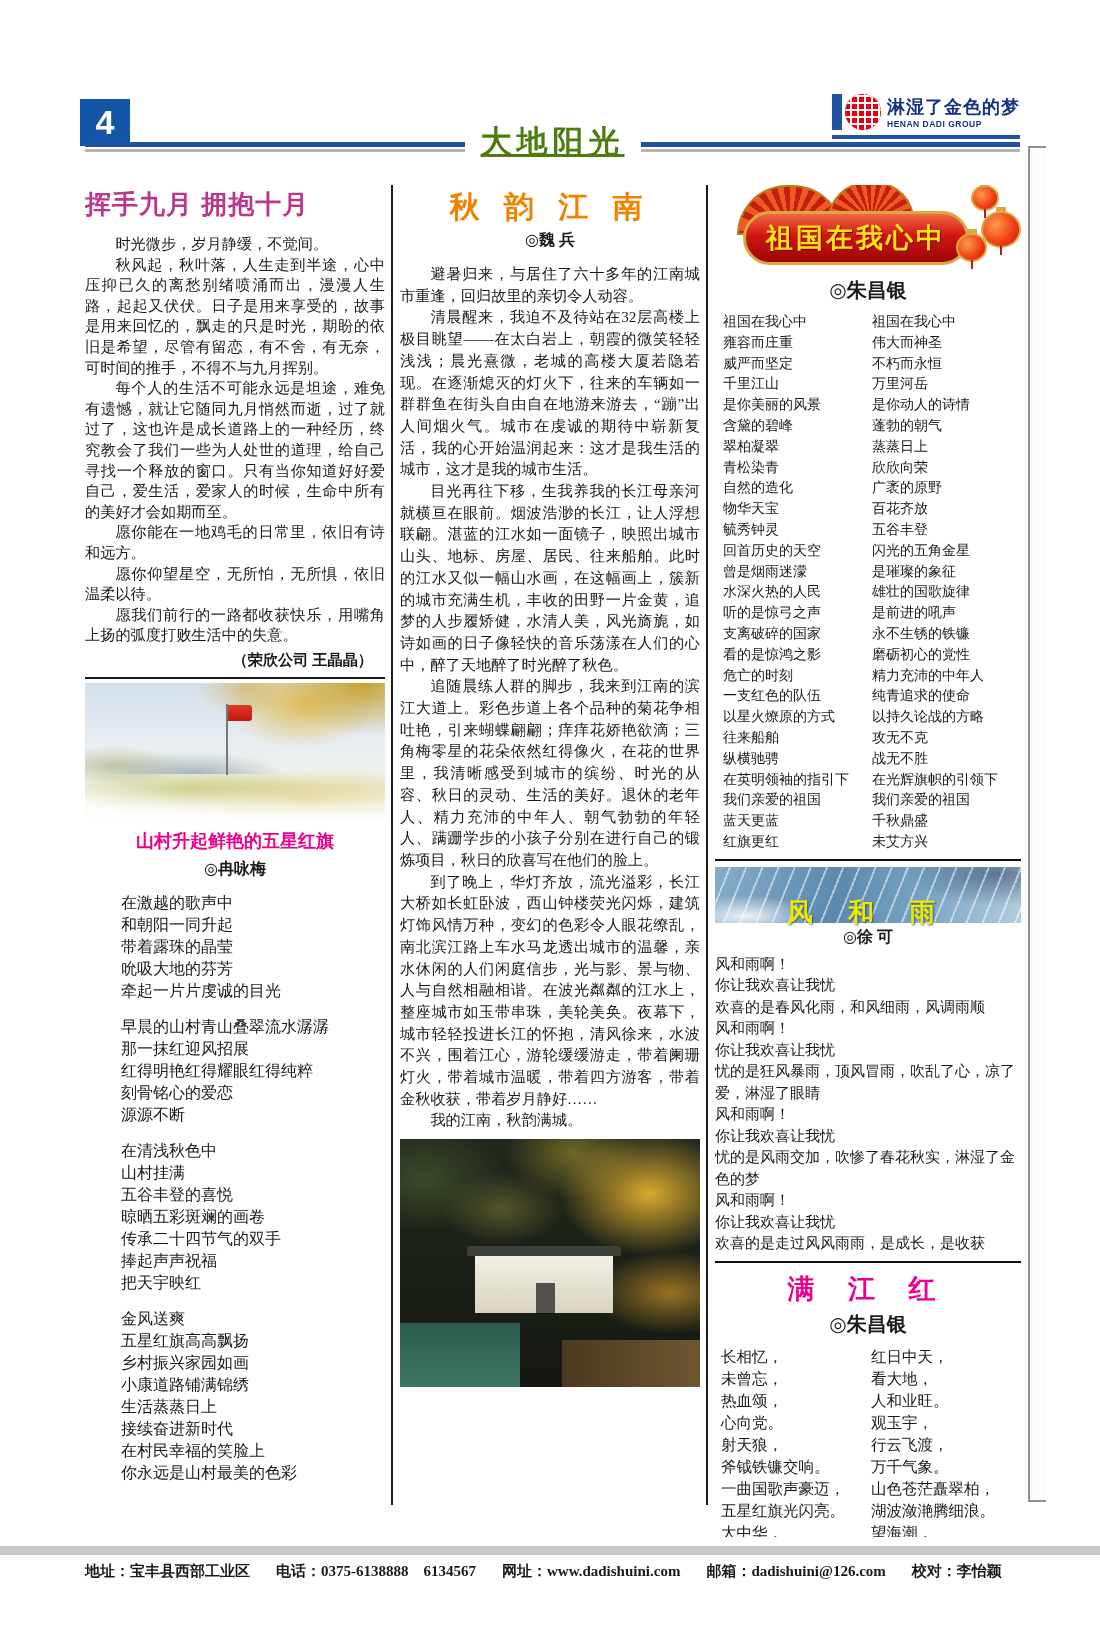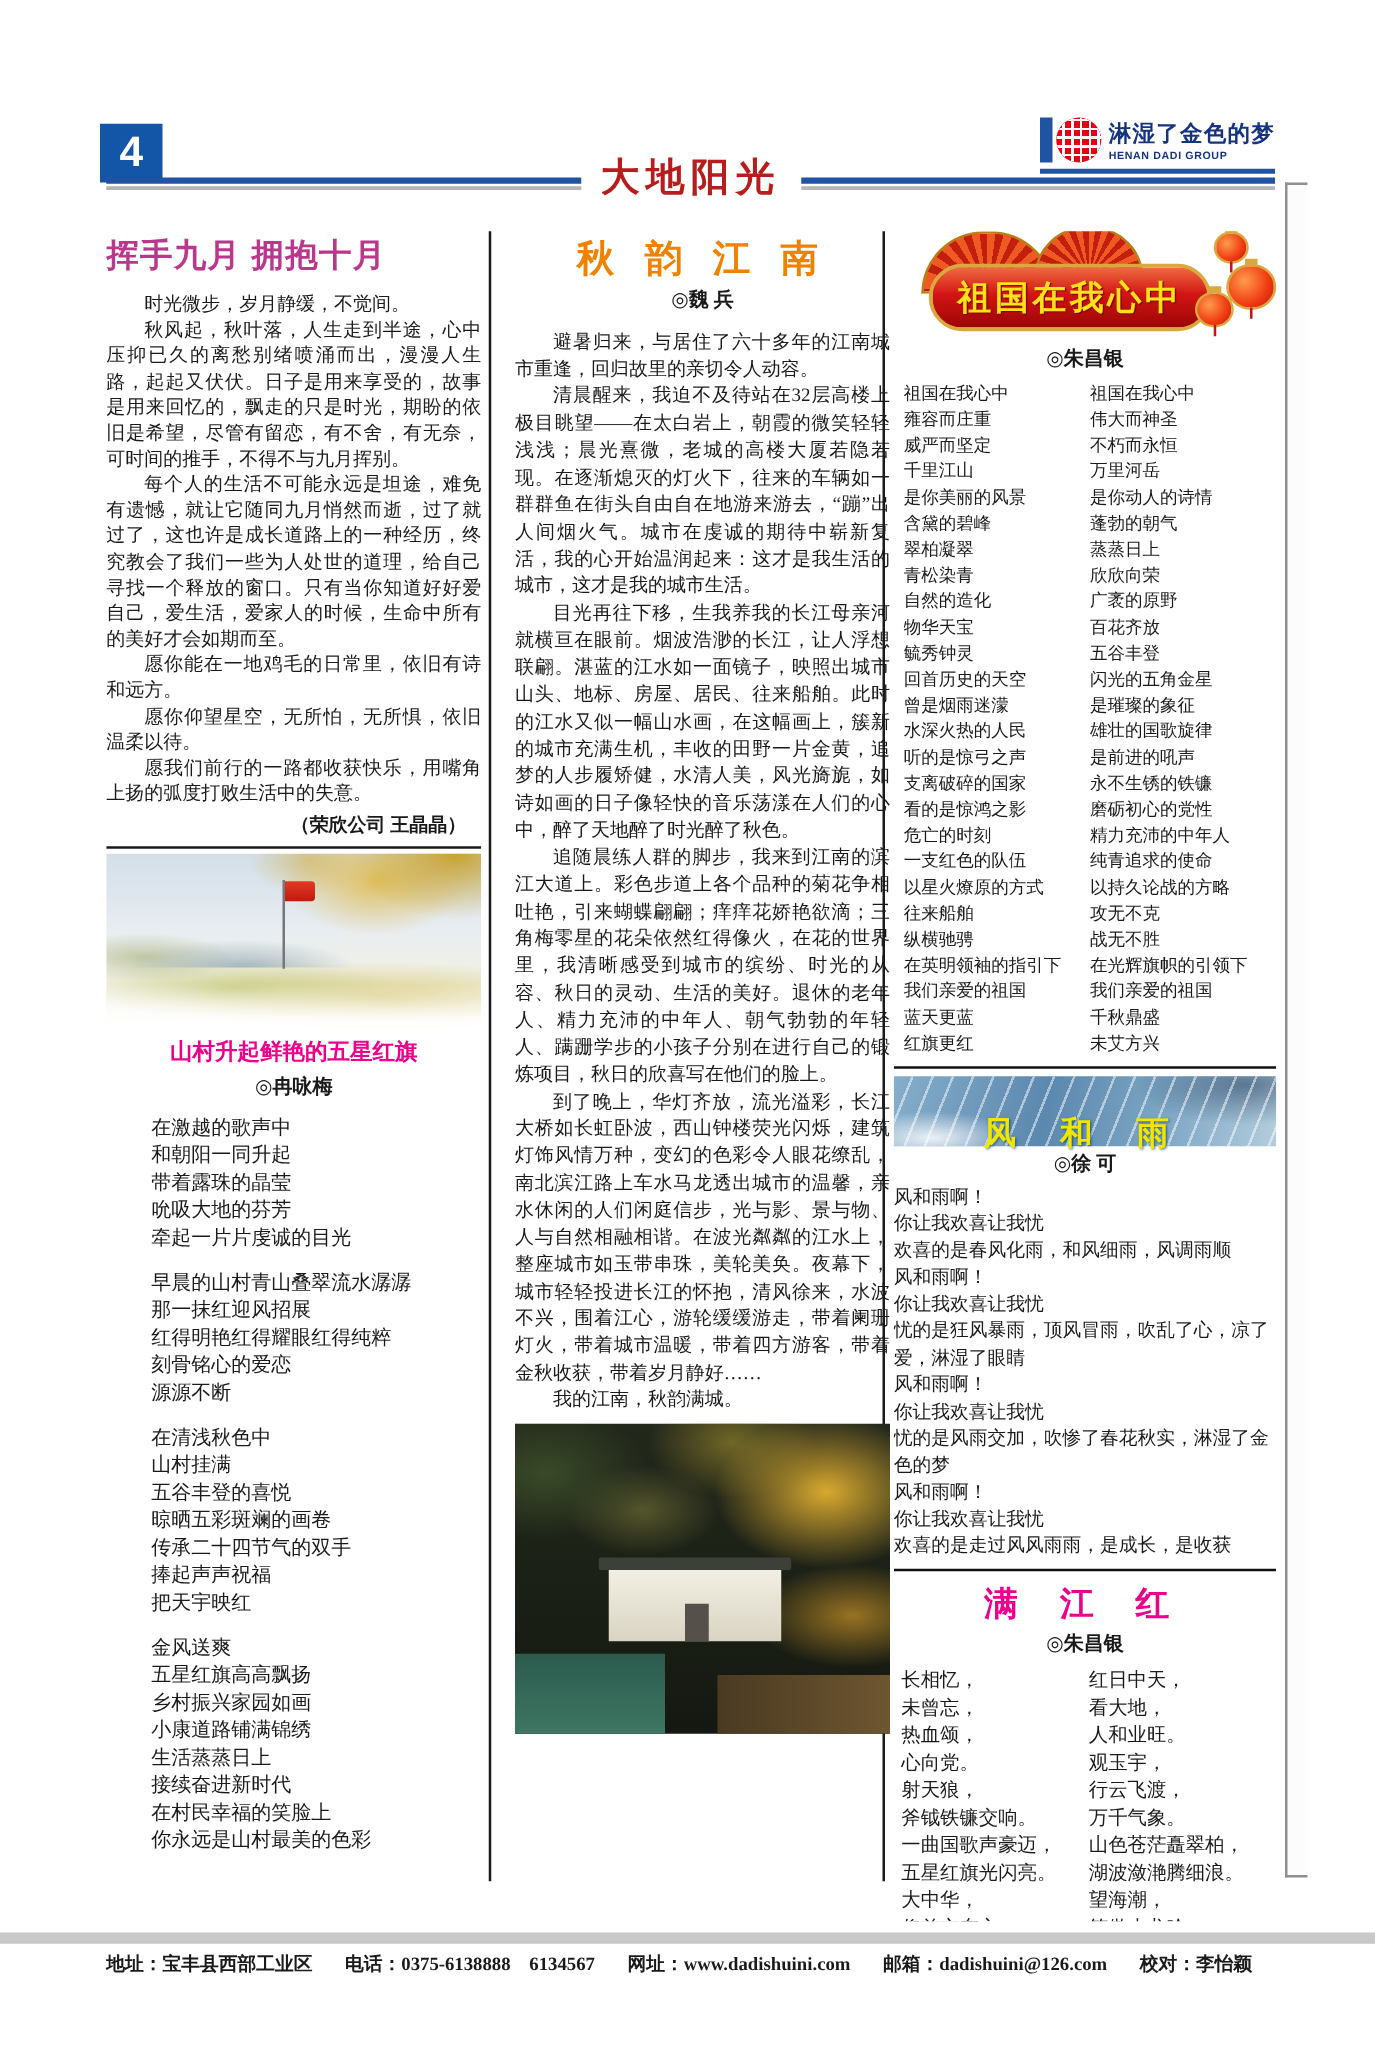--- a/index.html
+++ b/index.html
@@ -7,42 +7,42 @@
   #page { position:relative; width:1100px; height:1646px; background:#fff; overflow:hidden;
           font-family:"Liberation Serif","DejaVu Serif",serif; color:#1a1a1a; }
   .sans { font-family:"Liberation Sans","DejaVu Sans",sans-serif; }
 
   
   #page-num { position:absolute; left:80px; top:99px; width:50px; height:47px; background:#1356a8;
               color:#fff; font:bold 34px "Liberation Sans","DejaVu Sans",sans-serif;
               display:flex; align-items:center; justify-content:center; }
   #masthead-row { position:absolute; left:85px; top:131px; width:935px; display:flex; align-items:center; }
   .hrule-double { flex:1; height:10px; border-top:5px solid #2153a3; border-bottom:3px solid #b5b5b5; }
-  #masthead-title { color:#b91c1c; font-weight:bold; font-size:31px; letter-spacing:5px; padding:0 16px;
-                    margin-top:-10px; }
+  #masthead-title { color:#4d7c0f; font-weight:bold; font-size:31px; letter-spacing:5px; padding:0 16px;
+                    margin-top:-10px;text-decoration:underline; }
   #logo { position:absolute; right:80px; top:94px; display:flex; align-items:center;
           border-bottom:4px solid #2153a3; padding-bottom:5px; background:#fff; }
   .logo-flag { width:10px; height:36px; background:#2153a3; margin-right:3px; }
   .logo-globe { width:36px; height:36px; border-radius:50%; background:#e60012; margin-right:6px;
                 position:relative; overflow:hidden; }
   .logo-globe::before { content:""; position:absolute; inset:0; border-radius:50%;
       background:
         repeating-linear-gradient(0deg, transparent 0 5px, #fff 5px 7px),
         repeating-linear-gradient(90deg, transparent 0 5px, #fff 5px 7px); }
   .logo-cn { color:#15337f; font-weight:bold; font-size:18px; letter-spacing:1px; }
   .logo-en { color:#15337f; font-weight:bold; font-size:8.5px; letter-spacing:.5px; }
 
   
   #edge-strip { position:absolute; left:1028px; top:146px; width:18px; height:1356px; background:#fcfcfc;
                 border:2px solid #909090; border-right:none; }
 
   
   .col { position:absolute; top:185px; height:1352px; overflow:hidden; }
   #col1 { left:85px;  width:300px; }
-  #col2 { left:412px; width:300px; }
+  #col2 { left:400px; width:300px; }
   #col3 { left:715px; width:306px; }
   .vdiv { position:absolute; top:185px; height:1320px; width:2px; background:#1a1a1a; }
   #vdiv1 { left:391px; } #vdiv2 { left:706px; }
 
   
   .essay-title { color:#b9388c; font-weight:bold; font-size:26px; text-align:left;
                  letter-spacing:1px; margin:2px 0 12px; }
   .body-text { font-size:15.2px; line-height:20.6px; }
   .body-text .para { text-indent:2em; text-align:justify; }
   .byline { text-align:right; padding-right:12px; font-weight:bold; font-size:15.2px; margin:4px 0 6px; }
@@ -106,21 +106,21 @@
   .lantern { position:absolute; border-radius:50%; border:2px solid #d9a93f; z-index:3;
       background:radial-gradient(circle at 35% 35%, #ff9b4a, #ef3b12 60%, #c21515); }
   .lantern::before { content:""; position:absolute; left:50%; top:-6px; transform:translateX(-50%);
       width:10px; height:5px; background:#d9a93f; }
   .lantern::after { content:""; position:absolute; left:50%; bottom:-9px; transform:translateX(-50%);
       width:2px; height:9px; background:#c21515; }
   .lan1 { right:22px; top:0;  width:28px; height:26px; }
   .lan2 { right:0;  top:26px; width:40px; height:37px; }
   .lan3 { right:34px; top:48px; width:31px; height:29px; }
 
-  .anthem-author { text-align:center; font-weight:bold; font-size:16px; margin:0 0 8px; }
+  .anthem-author { text-align:center; font-weight:bold; font-size:20px; margin:0 0 8px; }
   .poem-cols { display:flex; }
   .poem-cols > div { width:50%; }
   .anthem-cols { font-size:14px; line-height:20.8px; padding-left:8px; }
   .hrule3 { border:none; border-top:2px solid #111; margin:6px 0; }
 
   .rain-banner { position:relative; height:56px; margin-top:4px;
     background:
       repeating-linear-gradient(112deg, rgba(255,255,255,0) 0 13px, rgba(255,255,255,.5) 13px 15px),
       radial-gradient(ellipse 95px 30px at 10% 88%, rgba(255,255,255,.85), transparent 70%),
       radial-gradient(ellipse 125px 45px at 92% 12%, rgba(23,48,80,.5), transparent 72%),

